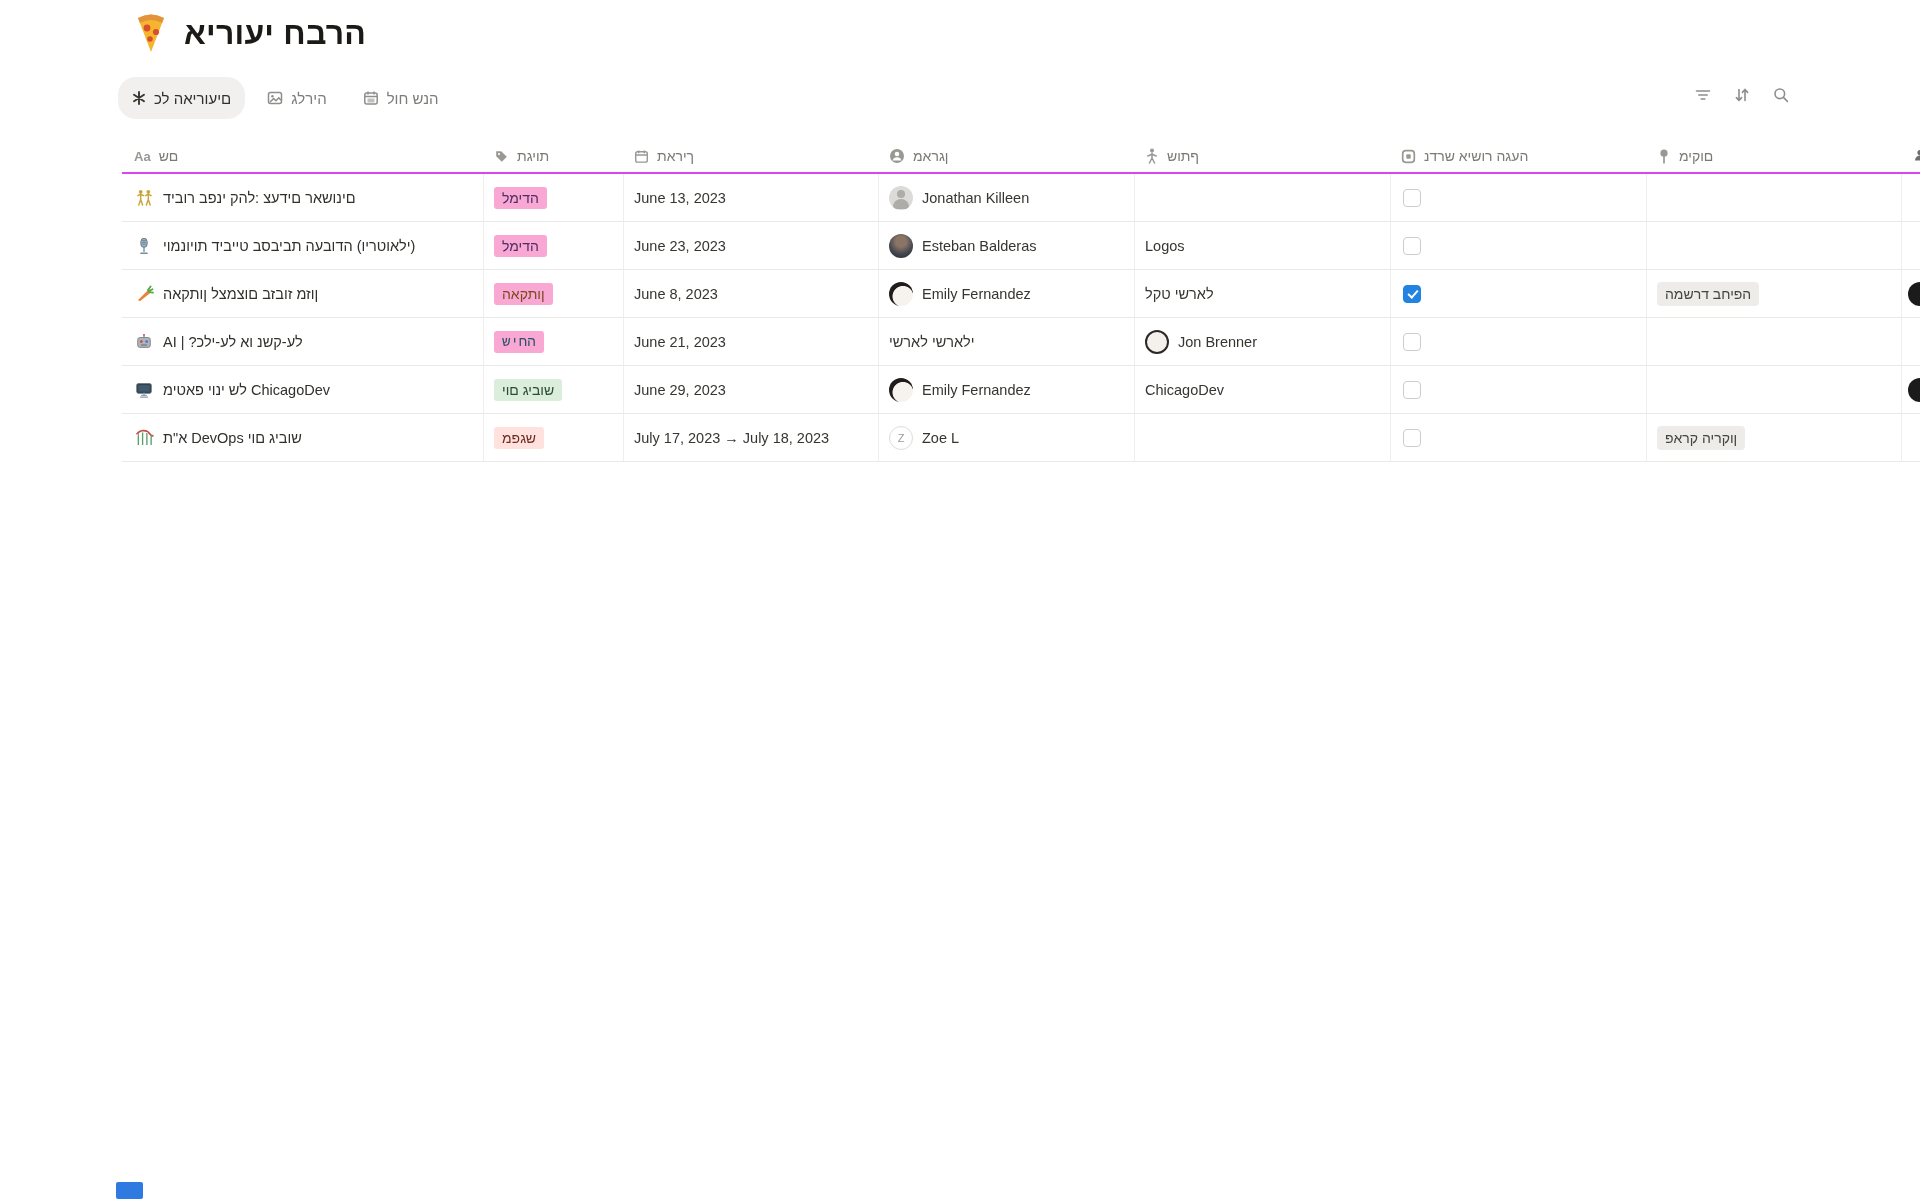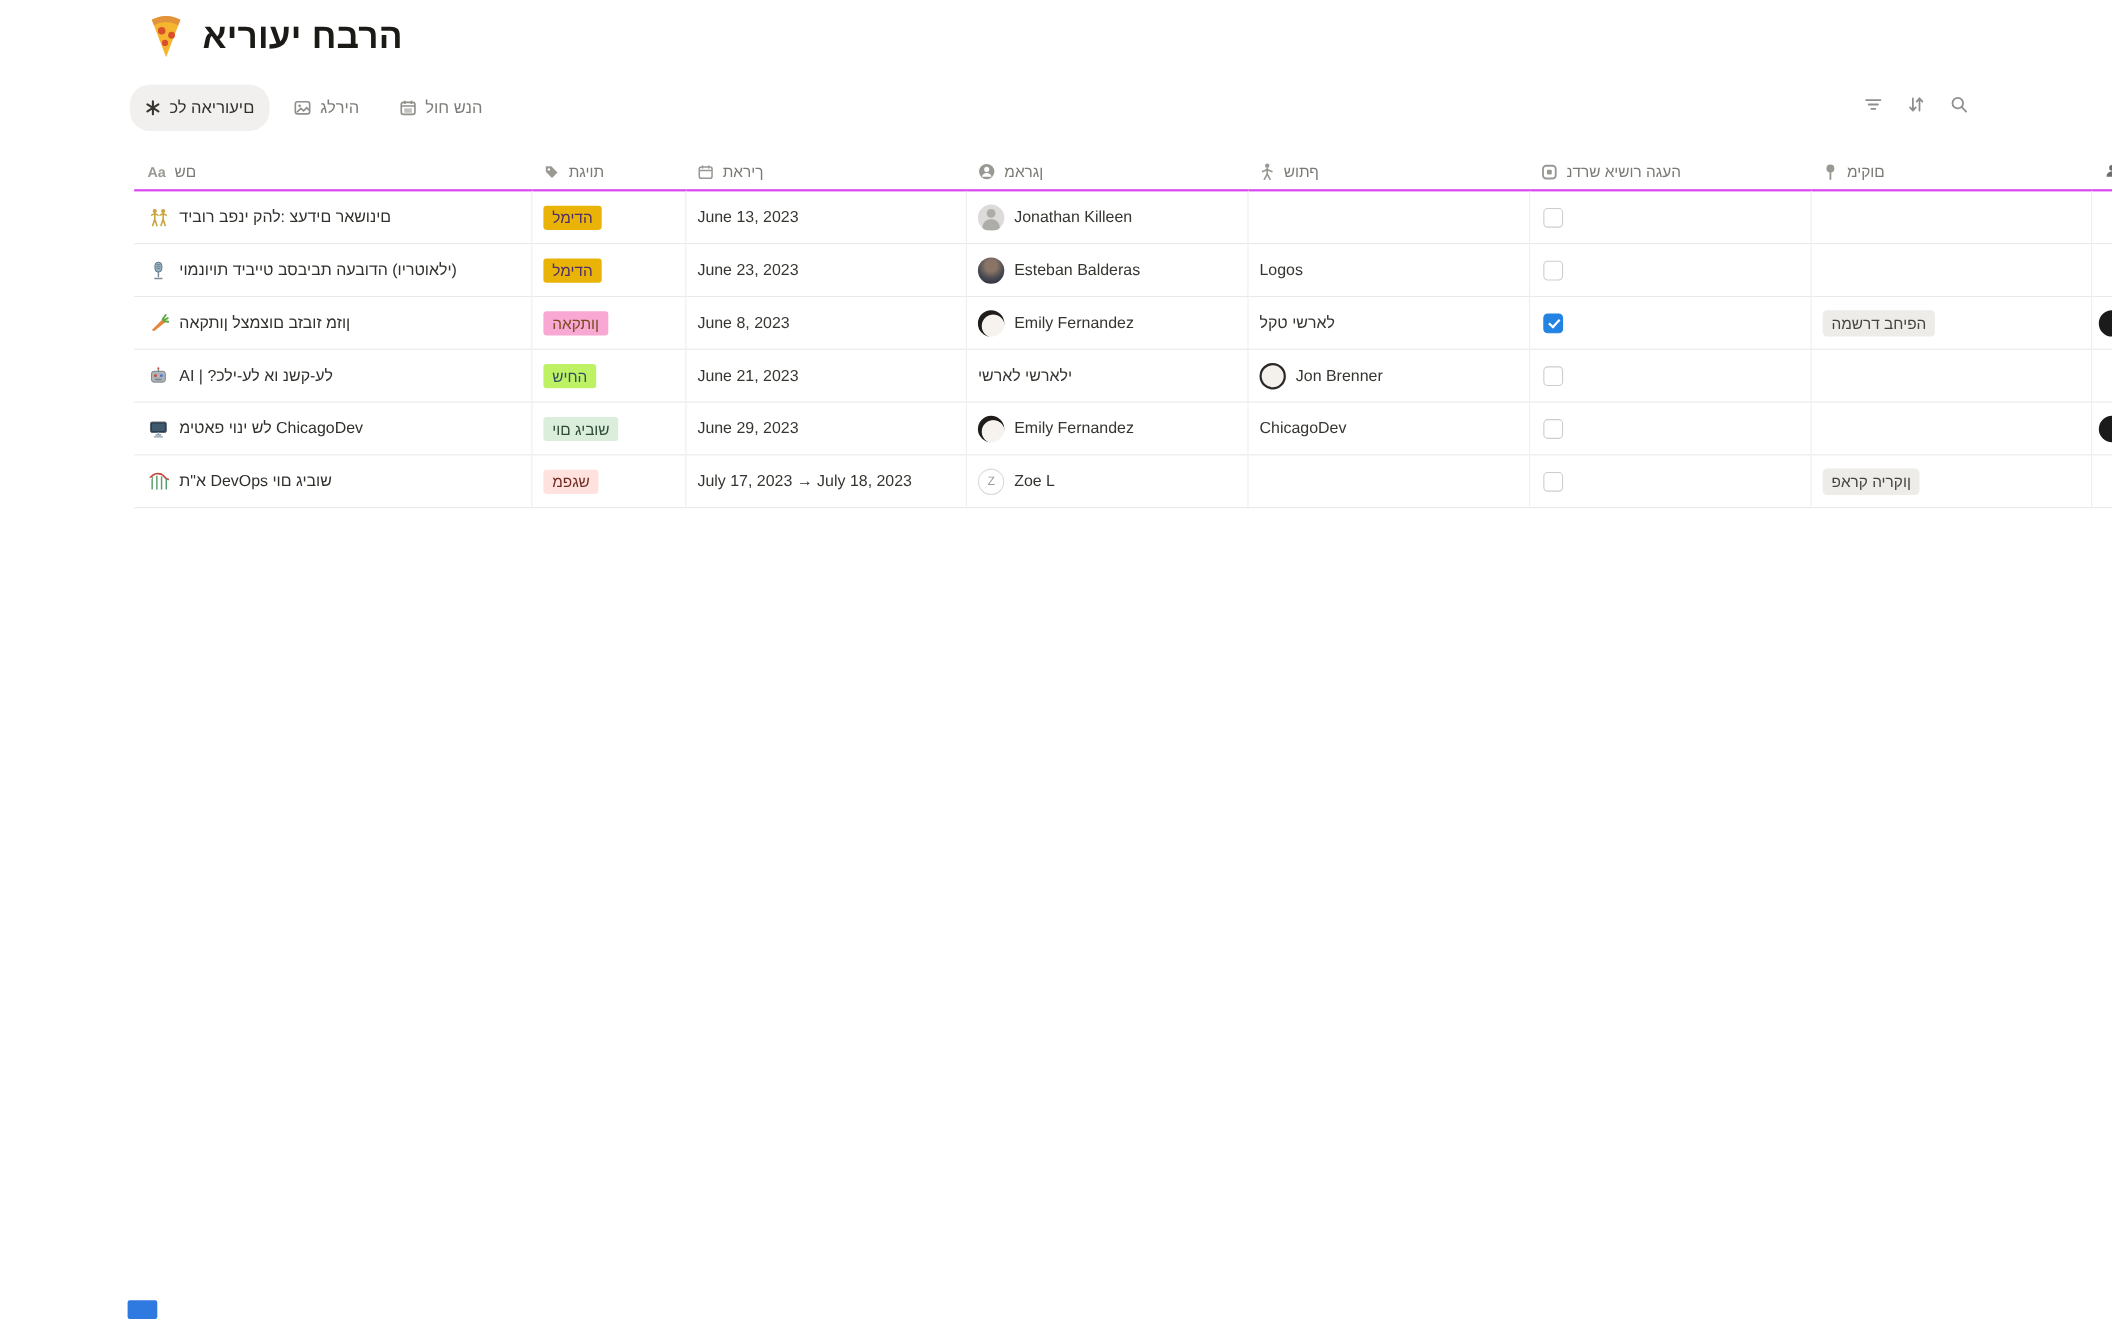--- a/index.html
+++ b/index.html
@@ -29,23 +29,23 @@
   .row { height:48px; }
   .row > div { display:flex; align-items:center; height:48px; padding-left:10px;
                border-bottom:1px solid #e9e9e7; border-right:1px solid #efeeec;
                white-space:nowrap; overflow:hidden; font-size:14.5px; position:relative;text-align:center; }
   .row > div:last-child { border-right:none; padding-left:0; }
   .cell-name { gap:9px; padding-left:12px !important; font-weight:500; color:#32302c; }
   .evicon { width:20px; height:20px; flex:0 0 20px; display:flex; align-items:center; justify-content:center; }
 
   .pill { display:inline-flex; align-items:center; height:22px; padding:0 8px; border-radius:3px; font-size:14px; }
   .pill:empty { display:none; }
-  .tagp[data-color="purple"] { background:#eab308; color:#4d2e66; }
+  .tagp[data-color="purple"] { background:#f9a8d4; color:#4d2e66; }
   .tagp[data-color="orange"] { background:#f9a8d4; color:#7a4a1f; }
-  .tagp[data-color="blue"]   { background:#bef264; color:#2c4f69; }
+  .tagp[data-color="blue"]   { background:#f9a8d4; color:#2c4f69;font-family:Liberation Mono, monospace; }
   .tagp[data-color="green"]  { background:#dbeddb; color:#2b4a38; }
   .tagp[data-color="red"]    { background:#ffe2dd; color:#6e2b24; }
   .locp { background:#edece9; color:#454440; height:24px; border-radius:4px; }
 
   .avatar { width:24px; height:24px; border-radius:50%; flex:0 0 24px; margin-right:9px;
             display:flex; align-items:center; justify-content:center; position:relative; overflow:hidden; }
   .avatar[data-avatar="placeholder"] { background:#dcdbd9; }
   .avatar[data-avatar="placeholder"]::before { content:""; position:absolute; top:4px; left:8px; width:8px; height:8px;
             border-radius:50%; background:#aeaca8; }
   .avatar[data-avatar="placeholder"]::after { content:""; position:absolute; top:13px; left:4px; width:16px; height:10px;

